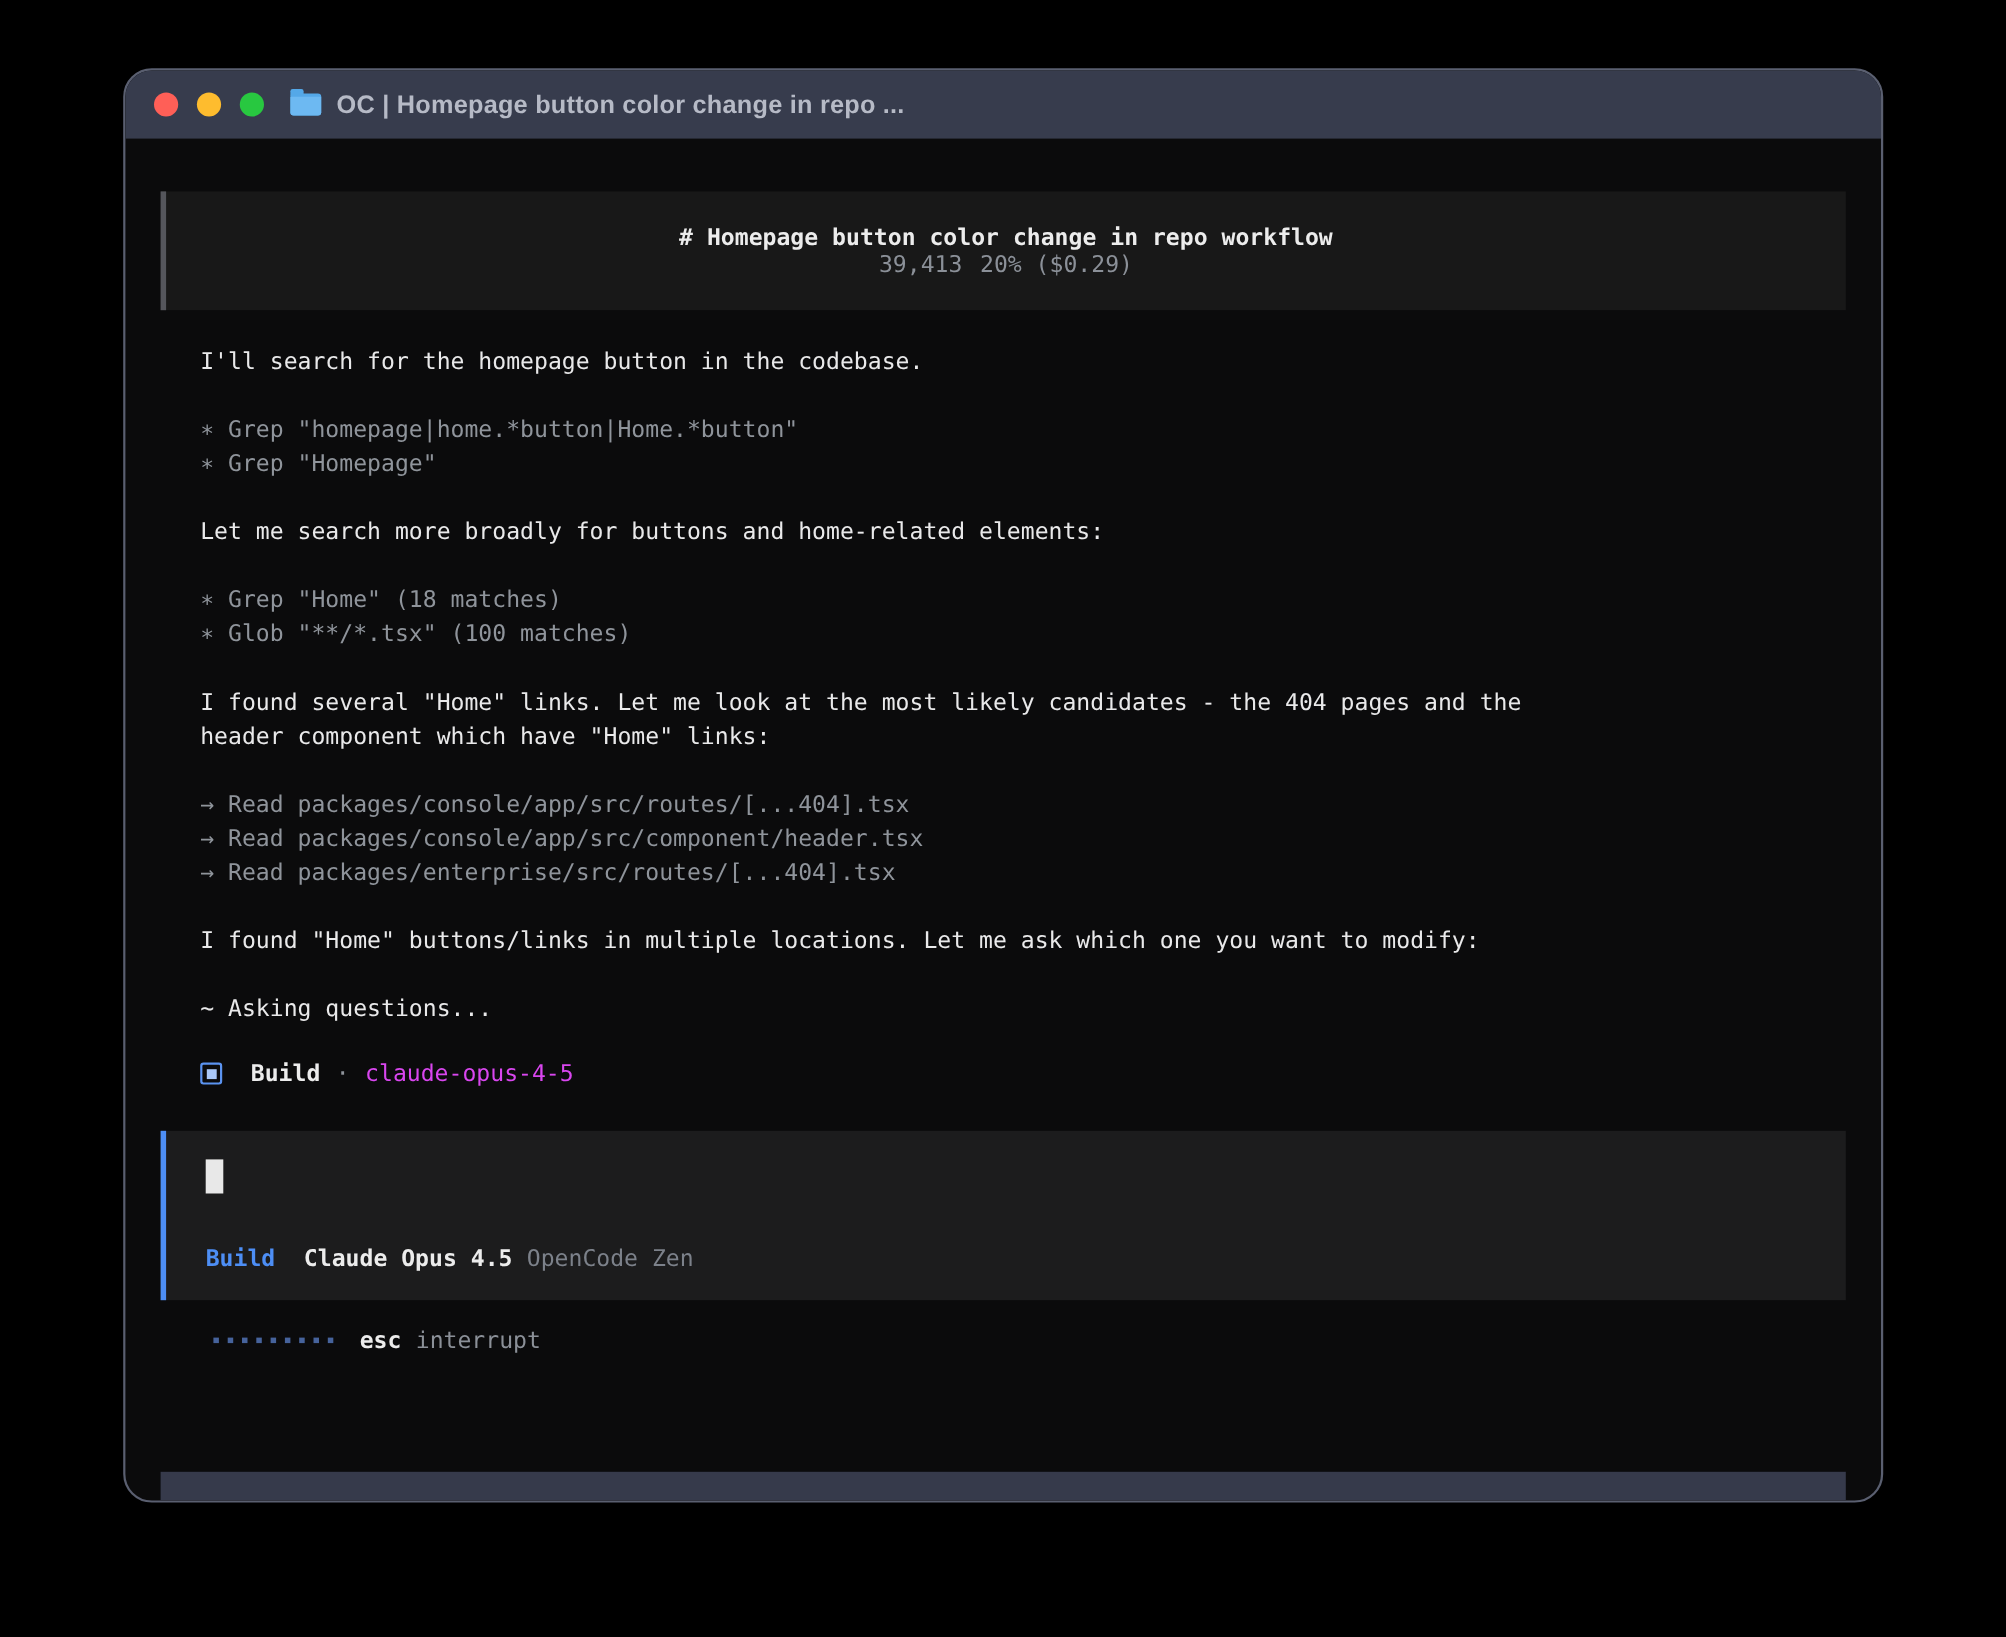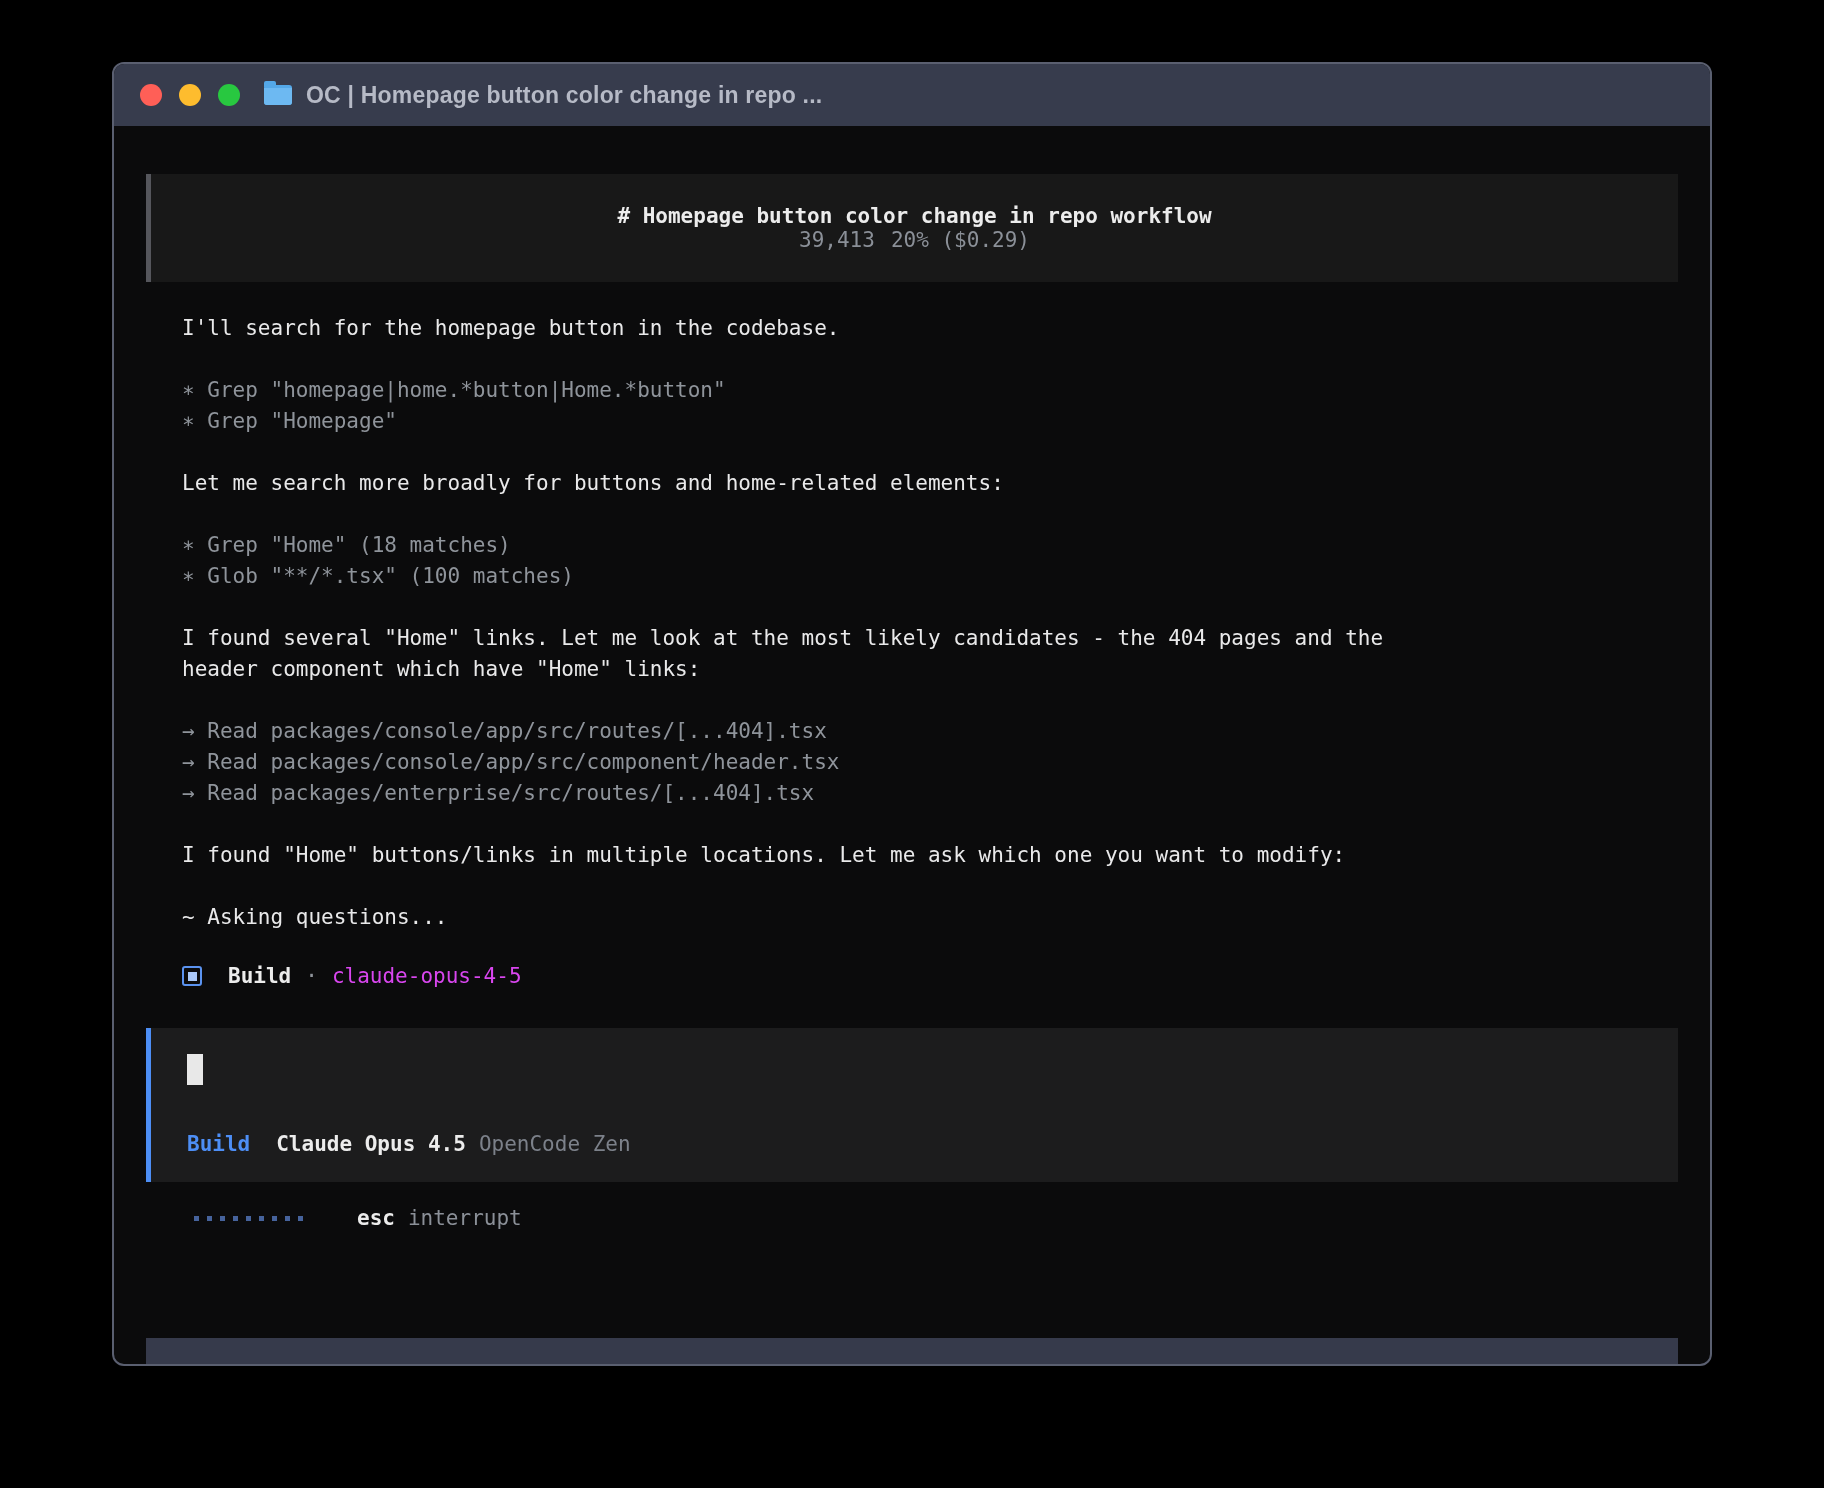--- a/index.html
+++ b/index.html
@@ -1,21 +1,21 @@
 <!DOCTYPE html>
 <html><head>
 <meta charset="utf-8">
 <style>
   * { margin:0; padding:0; box-sizing:border-box; }
   html,body { width:1824px; height:1488px; background:#000; overflow:hidden; }
   body { font-family:"DejaVu Sans Mono", monospace; }
 
   .window {
     position:absolute; left:112px; top:62px; width:1600px; height:1304px;
-    background:#0b0b0c; border:2px solid #5a5f70; border-radius:12px;
+    background:#0b0b0c; border:2px solid #5a5f70; border-radius:26px;
     display:flex; flex-direction:column; overflow:hidden;
   }
   .titlebar {
     height:62px; flex:0 0 62px; background:#373c4d;
     display:flex; align-items:center; padding:0 26px;
   }
   .traffic { display:flex; gap:17px; align-items:center; }
   .tl-dot { width:22px; height:22px; border-radius:50%; }
   .folder-icon { position:relative; width:28px; height:20px; margin-left:24px;
     background:#54a8e8; border-radius:3px; }
@@ -56,21 +56,21 @@
     padding:26px 36px 26px; display:flex; flex-direction:column; }
   .cursor { width:16px; height:31px; background:#e8e8e8; }
   .input-footer { margin-top:47px; display:flex; align-items:baseline; }
   .footer-agent { color:#4d8ef5; font-weight:bold; }
   .footer-model { color:#ececec; font-weight:bold; margin-left:26px; }
   .footer-provider { color:#7c818a; margin-left:13px; }
 
   .statusbar { margin:24px 36px 0 48px; display:flex; align-items:center; }
   .spinner { display:flex; gap:8px; align-items:center; }
   .spin-dot { width:5px; height:5px; background:#46639c; }
-  .status-left-hint { margin-left:54px;text-align:right; }
+  .status-left-hint { margin-left:24px;text-align:right; }
   .status-right { margin-left:auto; display:flex; gap:48px; }
   .hint { display:flex; }
   .hint-key { color:#ececec; font-weight:bold; }
   .hint-label { color:#8b9098; margin-left:13px; }
 
   .bottombar { margin-top:auto; height:26px; flex:0 0 26px; background:#363a4b; }
 </style>
 </head>
 <body>
 

